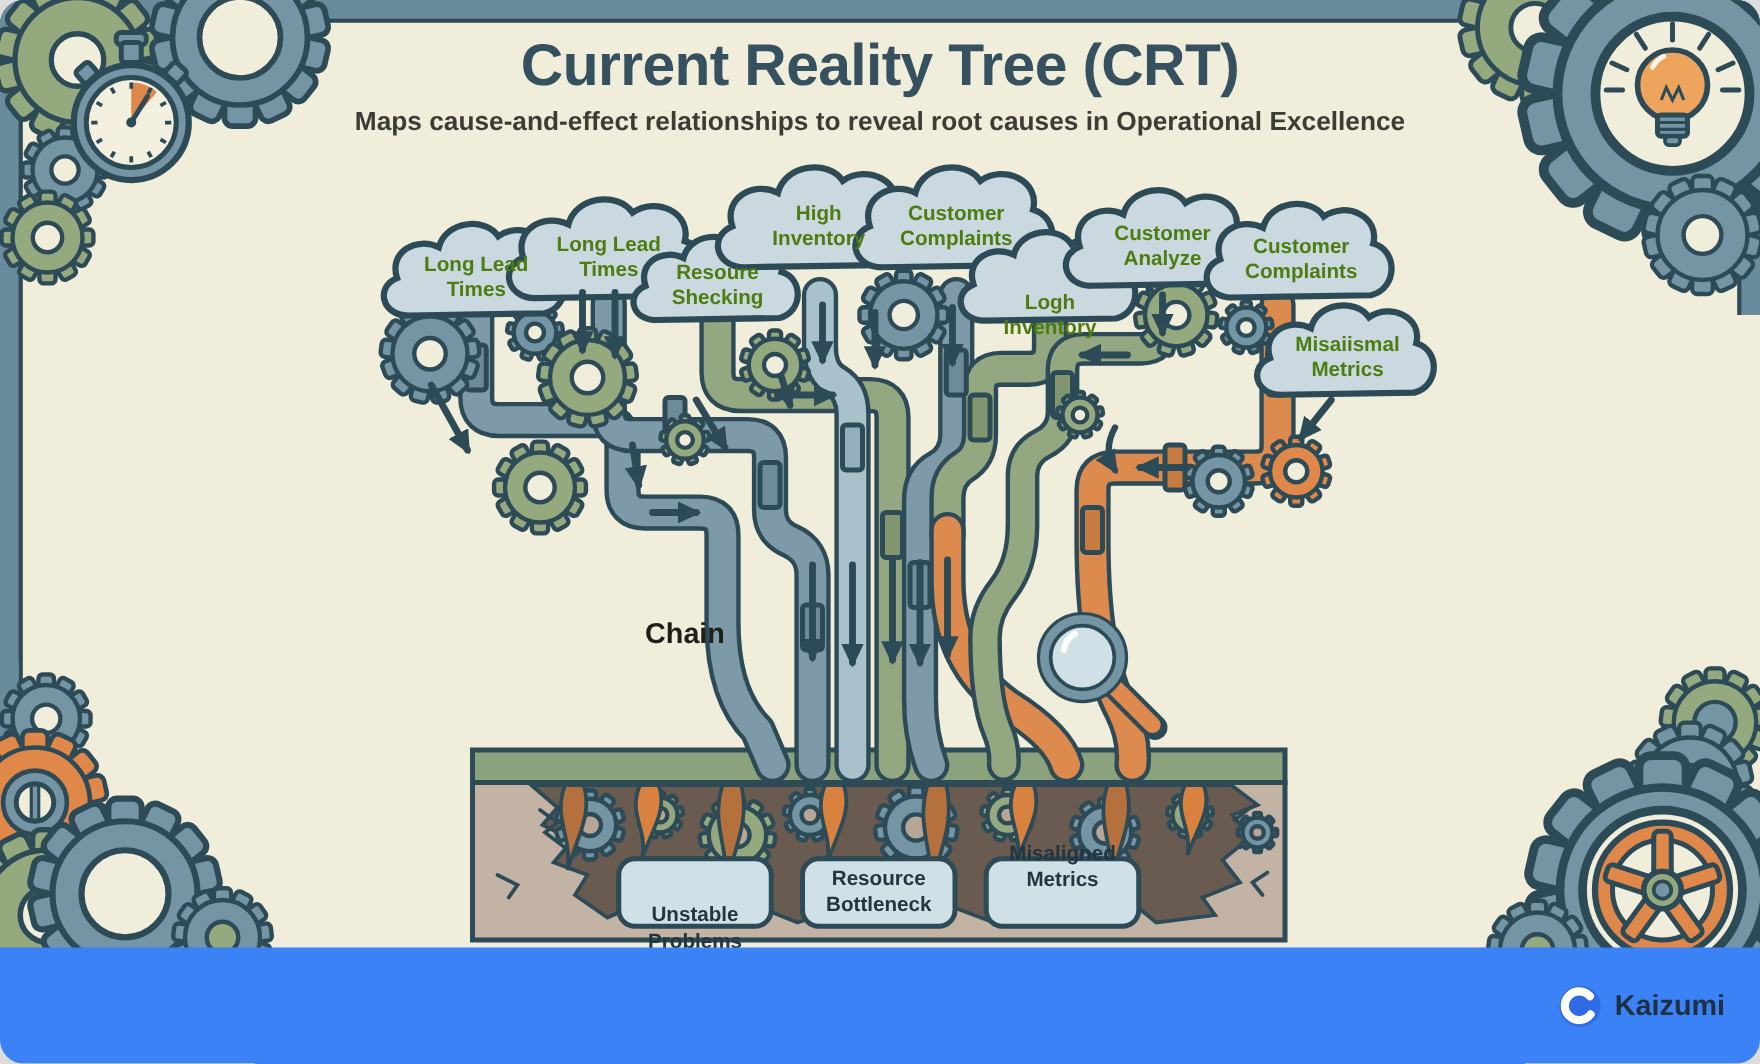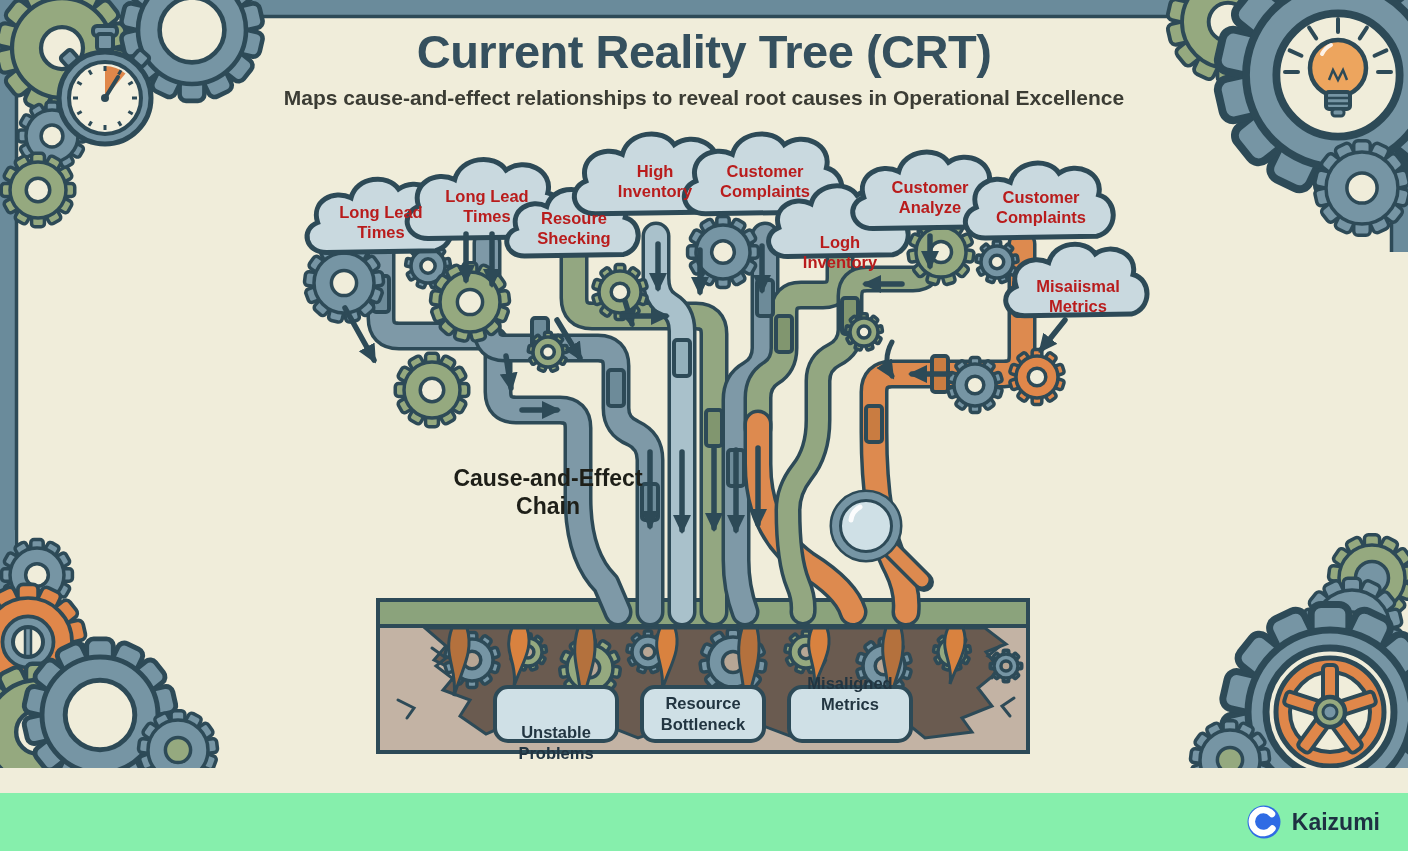--- a/index.html
+++ b/index.html
@@ -1,29 +1,29 @@
 <!DOCTYPE html>
 <html><head>
 <meta charset="utf-8">
 <style>
   html,body{margin:0;padding:0;background:#ddd;}
   .stage{position:relative;width:1408px;height:851px;overflow:hidden;
-         font-family:"Liberation Sans",sans-serif;background:#f0edda;}
+         font-family:"Liberation Sans",sans-serif;background:#f0edda;border-radius:19px;}
   #art{position:absolute;left:0;top:0;display:block;}
   .title{position:absolute;left:0;right:0;top:24px;text-align:center;
          font-size:47px;font-weight:800;color:#35505e;letter-spacing:-.5px;}
   .subtitle{position:absolute;left:0;right:0;top:86px;text-align:center;
          font-size:21px;font-weight:600;color:#3b3c34;}
   .side-label{position:absolute;text-align:center;font-weight:700;color:#1e1f18;
          font-size:23px;line-height:28px;}
   .cloud-label{position:absolute;transform:translate(-50%,-50%);text-align:center;
-         font-size:16.5px;line-height:20px;font-weight:600;color:#b91c1c;white-space:nowrap;}
+         font-size:16.5px;line-height:20px;font-weight:600;color:#4d7c0f;white-space:nowrap;}
   .box-label{position:absolute;transform:translate(-50%,-50%);text-align:center;
          font-size:16.5px;line-height:21px;font-weight:600;color:#223541;white-space:nowrap;}
-  .footer{position:absolute;left:0;right:0;bottom:0;height:58px;background:#86efac;
+  .footer{position:absolute;left:0;right:0;bottom:0;height:93px;background:#3b82f6;
          display:flex;align-items:center;justify-content:flex-end;gap:10px;
          padding-right:28px;box-sizing:border-box;}
   .brand-name{font-size:23px;font-weight:800;color:#1e3042;}
 </style>
 </head>
 <body>
 
 <div class="stage">
 
   <svg id="art" width="1408" height="768" viewBox="0 0 1408 768">
@@ -807,33 +807,33 @@
         <line x1="522" y1="410" x2="557" y2="410" stroke="#2d4a57" stroke-width="5.5" stroke-linecap="round" marker-end="url(#ah)"></line>
         <line x1="506" y1="356" x2="511" y2="388" stroke="#2d4a57" stroke-width="5.5" stroke-linecap="round" marker-end="url(#ah)"></line>
         <path d="M892,342 q-10,18 0,34" fill="none" stroke="#2d4a57" stroke-width="5" stroke-linecap="round" marker-end="url(#ah)"></path>
       </g>
   </svg>
 
   <div class="title">Current Reality Tree (CRT)</div>
   <div class="subtitle">Maps cause-and-effect relationships to reveal root causes in Operational Excellence</div>
 
   <div class="side-label" style="left:428px;top:464px;width:240px;">
-    <span>Cause-and-Effect</span><br>
+    <br>
     <span>Chain</span>
   </div>
 
   <div class="cloud-label" style="left:381px;top:222px;"><span>Long Lead</span><br><span>Times</span></div>
   <div class="cloud-label" style="left:487px;top:206px;"><span>Long Lead</span><br><span>Times</span></div>
   <div class="cloud-label" style="left:574px;top:228px;"><span>Resoure</span><br><span>Shecking</span></div>
   <div class="cloud-label" style="left:655px;top:181px;"><span>High</span><br><span>Inventory</span></div>
   <div class="cloud-label" style="left:765px;top:181px;"><span>Customer</span><br><span>Complaints</span></div>
   <div class="cloud-label" style="left:840px;top:227px;margin-top:25px;"><span>Logh</span><br><span>Inventory</span></div>
   <div class="cloud-label" style="left:930px;top:197px;"><span>Customer</span><br><span>Analyze</span></div>
   <div class="cloud-label" style="left:1041px;top:207px;"><span>Customer</span><br><span>Complaints</span></div>
-  <div class="cloud-label" style="left:1078px;top:296px;"><span>Misaiismal</span><br><span>Metrics</span></div>
+  <div class="cloud-label" style="left:1078px;top:286px;"><span>Misaiismal</span><br><span>Metrics</span></div>
 
   <div class="box-label" style="left:556px;top:714px;margin-top:29px;"><span>Unstable</span><br><span>Problems</span></div>
   <div class="box-label" style="left:703px;top:714px;"><span>Resource</span><br><span>Bottleneck</span></div>
   <div class="box-label" style="left:850px;top:694px;"><span>Misaligned</span><br><span>Metrics</span></div>
 
   <div class="footer">
     <svg width="36" height="36" viewBox="-18 -18 36 36">
       <circle r="16.5" fill="#2f6be4"></circle>
       <path d="M 8,-8 A 11.5,11.5 0 1 0 8.5,6.5" stroke="#ffffff" stroke-width="6.5" fill="none" stroke-linecap="round"></path>
     </svg>

